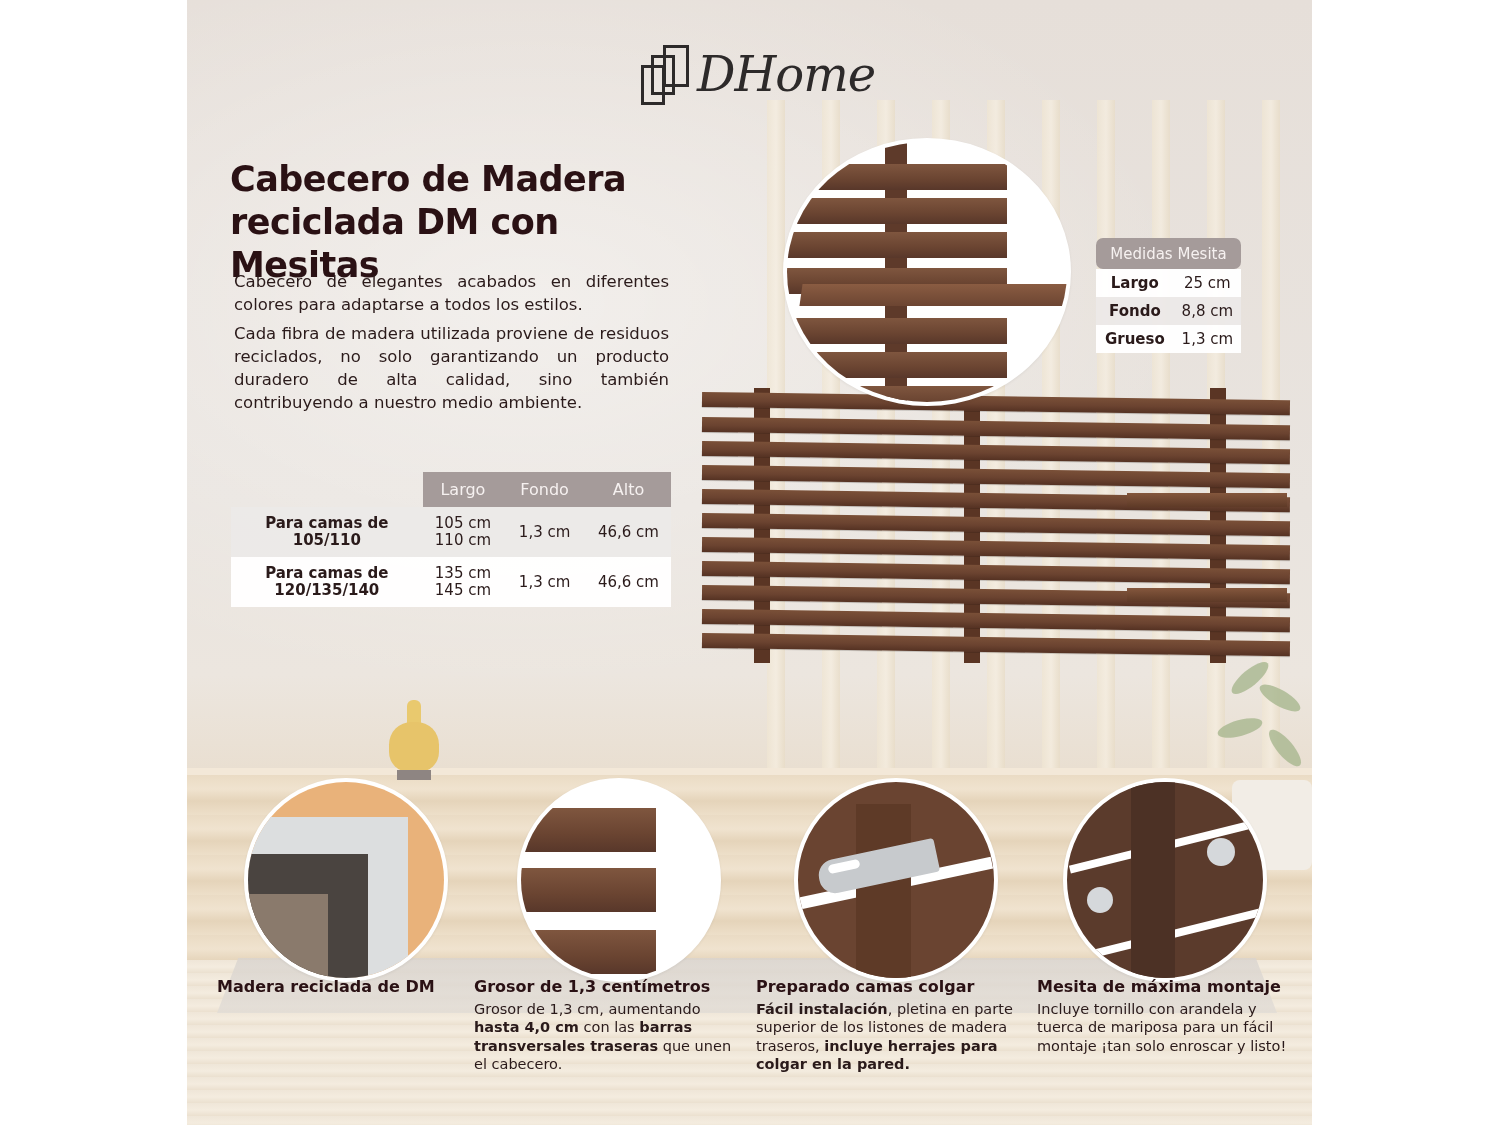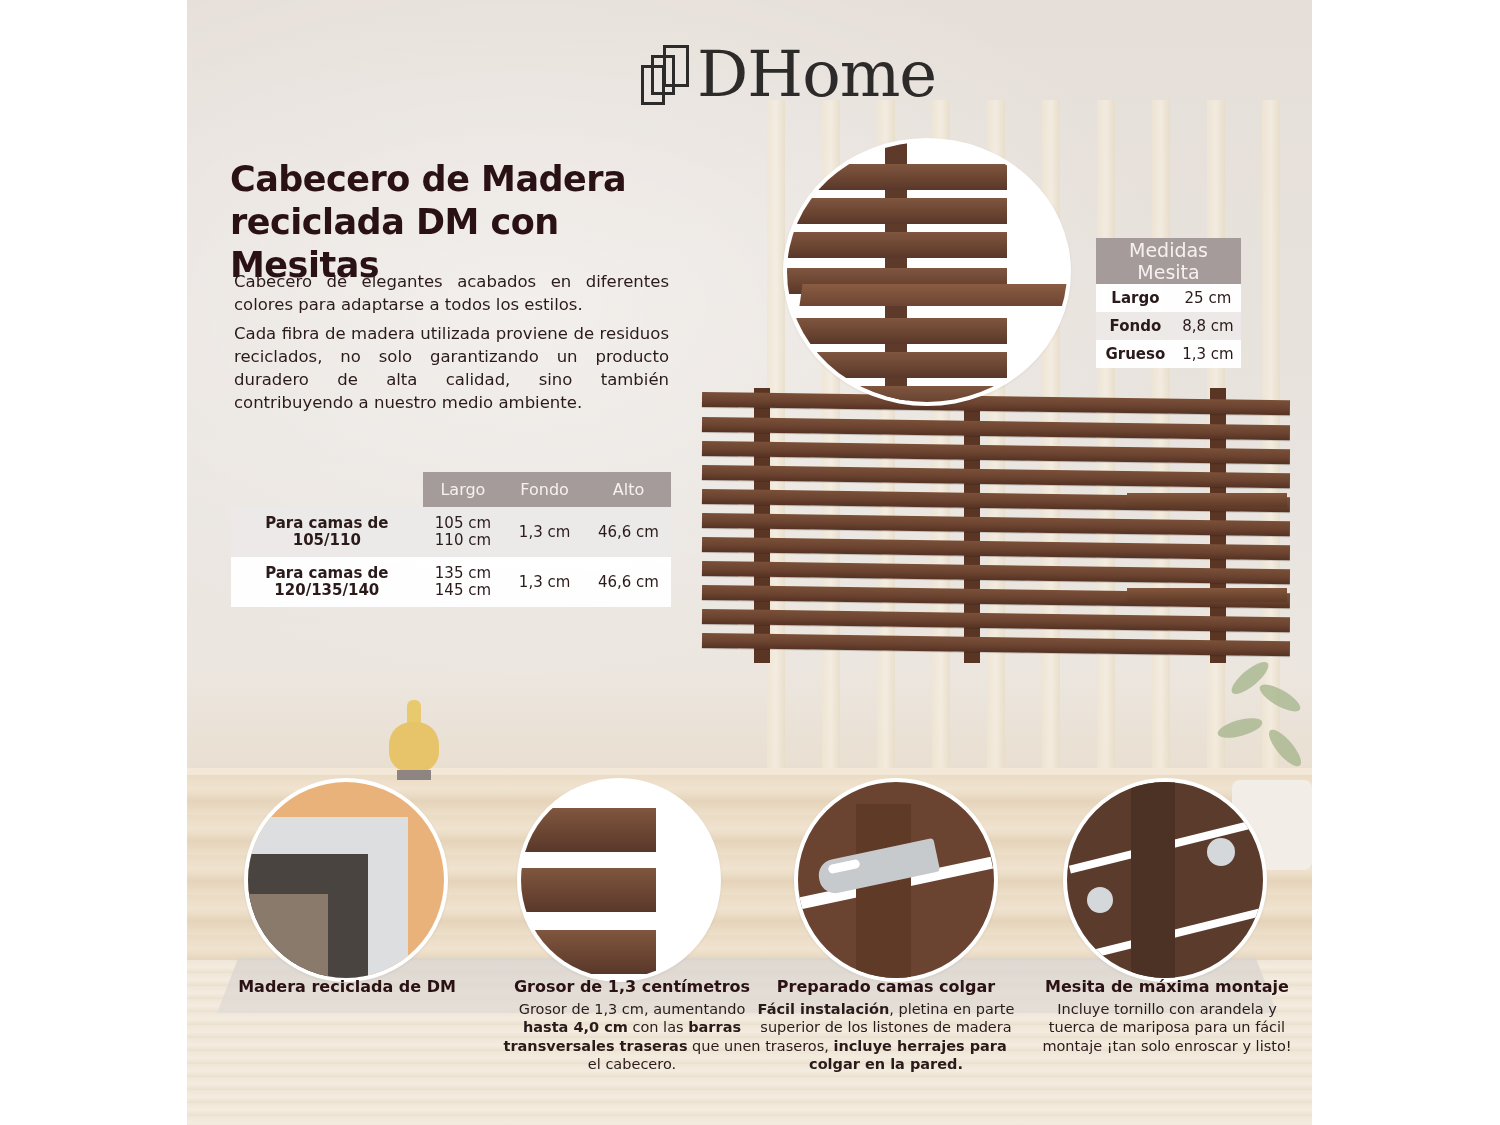--- a/index.html
+++ b/index.html
@@ -33,42 +33,42 @@
   .vase-body { position: absolute; left: 2px; top: 22px; width: 50px; height: 50px; background: #e7c46a; border-radius: 45% 45% 40% 40%; }
   .vase-base { position: absolute; left: 10px; top: 70px; width: 34px; height: 10px; background: #8e8582; }
   .plant { position: absolute; left: 1010px; top: 650px; width: 115px; height: 140px; }
   .leaf { position: absolute; width: 46px; height: 16px; background: #a7b78e; border-radius: 50%; opacity: .8; }
   .pot { position: absolute; left: 1045px; top: 780px; width: 80px; height: 90px; background: #f2ede6; border-radius: 8px; }
 
   
   .logo { position: absolute; left: 454px; top: 42px; height: 64px; display: flex; align-items: center; gap: 8px; }
   .logo-mark { position: relative; width: 48px; height: 62px; }
   .logo-sq { position: absolute; border: 3px solid #2d2a2a; background: transparent; }
-  .logo-text { font-family: "DejaVu Serif", "Liberation Serif", serif; font-size: 64px; color: #2d2a2a; letter-spacing: -1px; }
+  .logo-text { font-family: "DejaVu Serif", "Liberation Serif", serif; font-style: italic; font-size: 48px; color: #2d2a2a; letter-spacing: -1px; }
 
   
   .title { position: absolute; left: 43px; top: 158px; width: 480px; font-size: 35px; line-height: 43px; font-weight: bold; color: #2a1114; letter-spacing: -0.5px; }
   .desc { position: absolute; left: 47px; top: 270px; width: 435px; font-size: 16.5px; line-height: 23px; color: #2a1a1a; text-align: justify; }
   .desc p { margin: 0 0 6px 0; }
 
   
   .size-table { position: absolute; left: 44px; top: 472px; width: 440px; border-collapse: collapse; }
   .size-table th { background: #a59b9a; color: #f6f1f0; font-weight: normal; font-size: 16px; height: 33px; }
   .size-table th.empty { background: transparent; }
   .size-table td { height: 48px; text-align: center; font-size: 15px; color: #2a1a1a; line-height: 17px; }
   .size-table tr.odd td { background: rgba(255,255,255,.96); }
   .size-table tr.even td { background: rgba(236,233,232,.92); }
   .size-table td.label { font-weight: bold; width: 193px; font-size: 15px; }
   .size-table td.c1 { width: 80px; }
   .size-table td.c2 { width: 82px; }
   .size-table td.c3 { width: 85px; }
 
   
   .mesita-table { position: absolute; left: 909px; top: 238px; width: 145px; border-collapse: collapse; }
-  .mesita-table th { background: #a59b9a; color: #f6f1f0; font-weight: normal; font-size: 19px; height: 29px; }
+  .mesita-table th { background: #a59b9a; color: #f6f1f0; font-weight: normal; font-size: 15px; height: 29px; border-radius: 7px; }
   .mesita-table td { font-size: 15px; height: 26px; text-align: center; color: #2a1a1a; }
   .mesita-table td.k { font-weight: bold; }
   .mesita-table tr.odd td { background: rgba(255,255,255,.96); }
   .mesita-table tr.even td { background: rgba(236,233,232,.95); }
 
   
   .headboard { position: absolute; left: 515px; top: 388px; width: 590px; height: 275px; }
   .hb-post { position: absolute; width: 16px; background: #5a3524; top: 0; height: 275px; }
   .hb-slat { position: absolute; height: 15px; background: linear-gradient(180deg, #7a5038 0%, #6b4330 55%, #553223 100%); box-shadow: 0 1px 0 rgba(0,0,0,.15); }
   .hb-shelf { position: absolute; height: 14px; background: linear-gradient(180deg, #84573d, #5e3a27); }
@@ -76,25 +76,25 @@
   
   .circle { position: absolute; border-radius: 50%; background: #ffffff; overflow: hidden; border: 4px solid #ffffff; box-shadow: 0 1px 3px rgba(0,0,0,.06); }
   .c-top { left: 596px; top: 138px; width: 280px; height: 260px; }
   .c-slat { position: absolute; height: 26px; background: linear-gradient(180deg, #7f563f, #6a4431 60%, #58372a); }
   .c-post { position: absolute; width: 22px; background: #5e3a2a; }
   .c-shelf { position: absolute; height: 22px; background: linear-gradient(180deg, #8a5c42, #6c4532); transform: skewX(-8deg); }
 
   .swatch { position: absolute; }
   .c-feature { width: 196px; height: 196px; }
 
-  .feat-text { position: absolute; top: 978px; width: 260px; text-align: center; font-size: 14.5px; line-height: 18.5px; color: #2a1a1a; }
+  .feat-text { position: absolute; top: 978px; width: 260px; text-align: left; font-size: 14.5px; line-height: 18.5px; color: #2a1a1a; }
   .feat-text h3 { margin: 0 0 3px 0; font-size: 16px; font-weight: bold; color: #2a1114; }
   .feat-text p { margin: 0; }
   .feat-text b { font-weight: bold; }
-  .ft1 { left: 30px; } .ft2 { left: 315px; } .ft3 { left: 569px; } .ft4 { left: 850px; width: 260px; }
+  .ft1 { left: 30px; } .ft2 { left: 287px; } .ft3 { left: 569px; } .ft4 { left: 850px; width: 260px; }
 </style>
 </head>
 <body>
 
 <div class="panel">
 
   <div class="bg-wall-shadow"></div>
   <div class="bg-slats">
     <div class="bg-slat" style="left:20px"></div>
     <div class="bg-slat" style="left:75px"></div>

